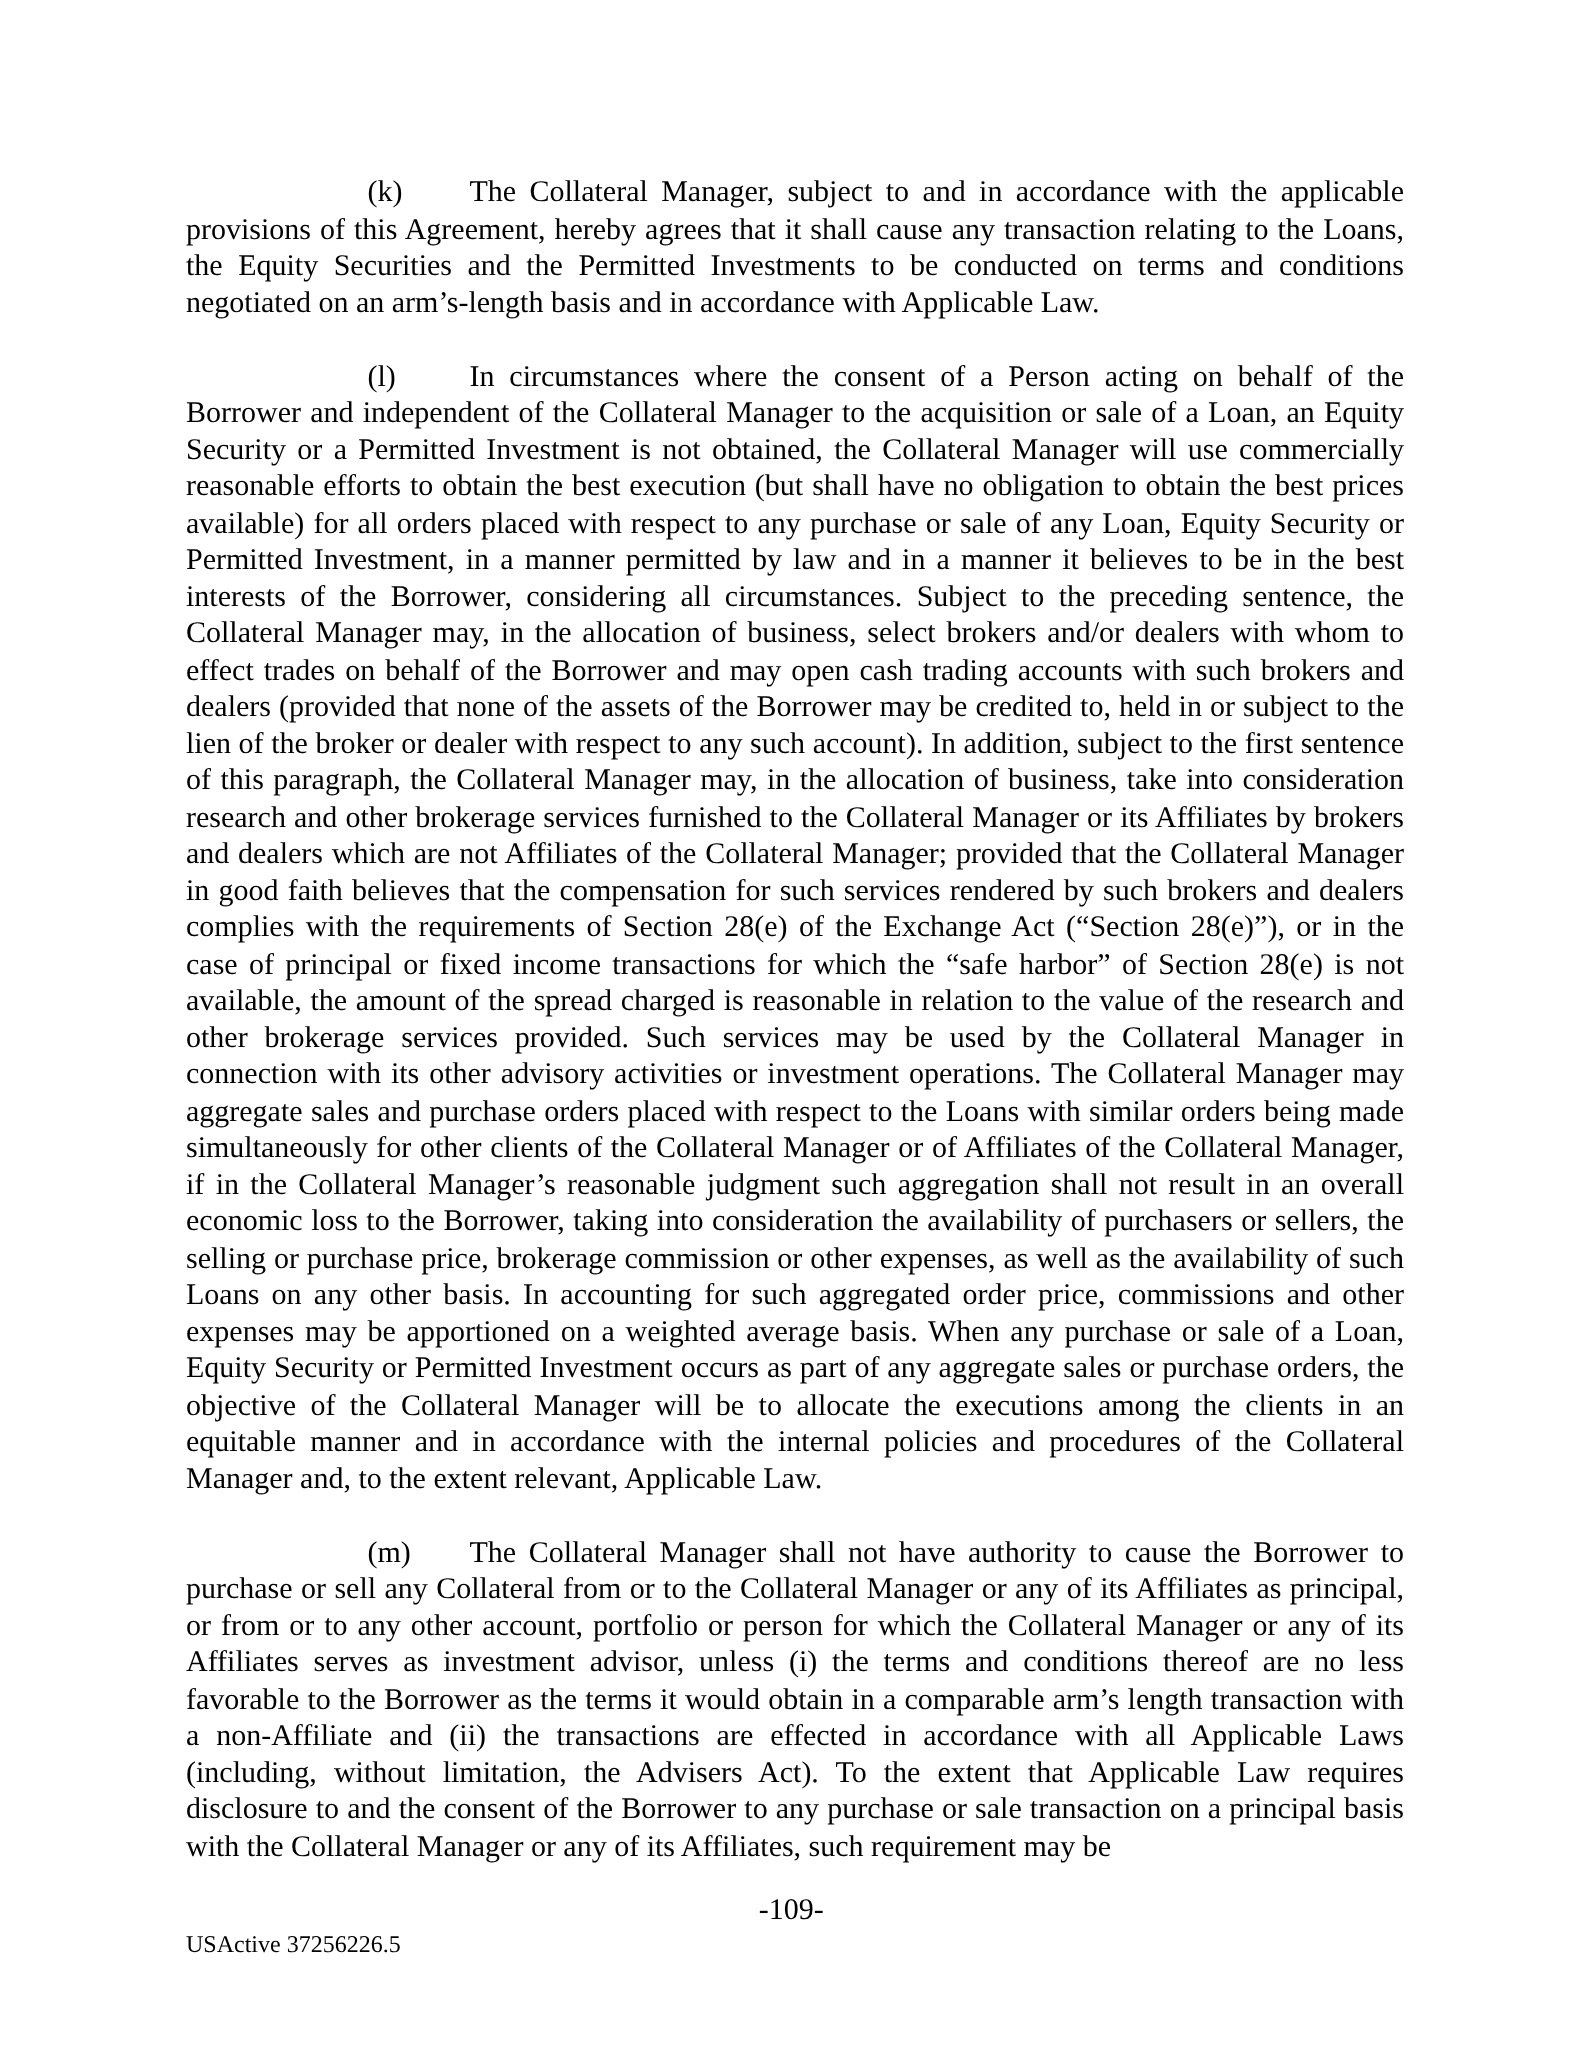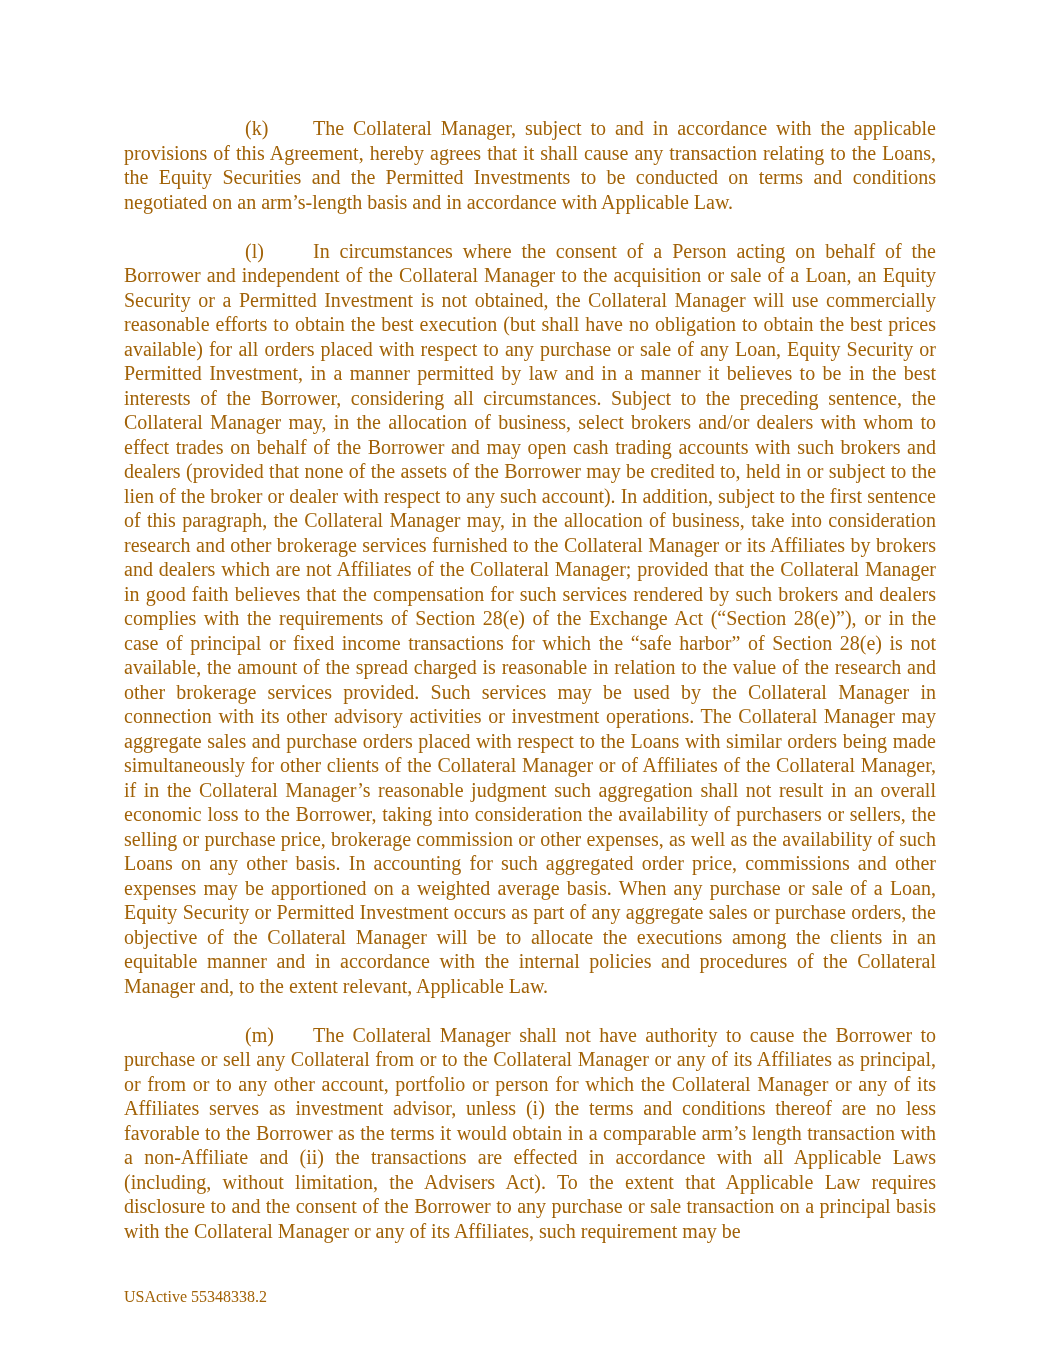--- a/index.html
+++ b/index.html
@@ -5,21 +5,21 @@
   html, body {
     margin: 0;
     padding: 0;
     background: #ffffff;
   }
   .page {
     position: relative;
     width: 1055px;
     height: 1365px;
     background: #ffffff;
-    color: #a16207;
+    color: #000000;
     font-family: "Liberation Serif", serif;
     overflow: hidden;
   }
   .content {
     position: absolute;
     left: 124px;
     top: 116px;
     width: 812px;
     text-align: justify;
     font-size: 20px;
@@ -60,15 +60,16 @@
   <div class="content">
 
     <p class="para"><span class="plabel">(k)</span><span><span>The Collateral Manager, subject to and in accordance with the applicable provisions of this Agreement, hereby agrees that it shall cause any transaction relating to the Loans, the Equity Securities and the Permitted Investments to be conducted on terms and conditions negotiated on an arm’s-length basis and in accordance with Applicable Law.</span></span></p>
 
     <p class="para"><span class="plabel">(l)</span><span><span>In circumstances where the consent of a Person acting on behalf of the Borrower and independent of the Collateral Manager to the acquisition or sale of a Loan, an Equity Security or a Permitted Investment is not obtained, the Collateral Manager will use commercially reasonable efforts to obtain the best execution (but shall have no obligation to obtain the best prices available) for all orders placed with respect to any purchase or sale of any Loan, Equity Security or Permitted Investment, in a manner permitted by law and in a manner it believes to be in the best interests of the Borrower, considering all circumstances.  Subject to the preceding sentence, the Collateral Manager may, in the allocation of business, select brokers and/or dealers with whom to effect trades on behalf of the Borrower and may open cash trading accounts with such brokers and dealers (</span><span class="u">provided</span><span> that none of the assets of the Borrower may be credited to, held in or subject to the lien of the broker or dealer with respect to any such account). In addition, subject to the first sentence of this paragraph, the Collateral Manager may, in the allocation of business, take into consideration research and other brokerage services furnished to the Collateral Manager or its Affiliates by brokers and dealers which are not Affiliates of the Collateral Manager; </span><span class="u">provided</span><span> that the Collateral Manager in good faith believes that the compensation for such services rendered by such brokers and dealers complies with the requirements of Section 28(e) of the Exchange Act (“</span><span class="u">Section 28(e)</span><span>”), or in the case of principal or fixed income transactions for which the “safe harbor” of Section 28(e) is not available, the amount of the spread charged is reasonable in relation to the value of the research and other brokerage services provided. Such services may be used by the Collateral Manager in connection with its other advisory activities or investment operations. The Collateral Manager may aggregate sales and purchase orders placed with respect to the Loans with similar orders being made simultaneously for other clients of the Collateral Manager or of Affiliates of the Collateral Manager, if in the Collateral Manager’s reasonable judgment such aggregation shall not result in an overall economic loss to the Borrower, taking into consideration the availability of purchasers or sellers, the selling or purchase price, brokerage commission or other expenses, as well as the availability of such Loans on any other basis.  In accounting for such aggregated order price, commissions and other expenses may be apportioned on a weighted average basis.  When any purchase or sale of a Loan, Equity Security or Permitted Investment occurs as part of any aggregate sales or purchase orders, the objective of the Collateral Manager will be to allocate the executions among the clients in an equitable manner and in accordance with the internal policies and procedures of the Collateral Manager and, to the extent relevant, Applicable Law.</span></span></p>
 
     <p class="para"><span class="plabel">(m)</span><span><span>The Collateral Manager shall not have authority to cause the Borrower to purchase or sell any Collateral from or to the Collateral Manager or any of its Affiliates as principal, or from or to any other account, portfolio or person for which the Collateral Manager or any of its Affiliates serves as investment advisor, unless (i) the terms and conditions thereof are no less favorable to the Borrower as the terms it would obtain in a comparable arm’s length transaction with a non-Affiliate and (ii) the transactions are effected in accordance with all Applicable Laws (including, without limitation, the Advisers Act).  To the extent that Applicable Law requires disclosure to and the consent of the Borrower to any purchase or sale transaction on a principal basis with the Collateral Manager or any of its Affiliates, such requirement may be</span></span></p>
 
   </div>
 
+  <div class="page-number">-109-</div>
 
-  <div class="footer-ref">USActive 55348338.2</div>
+  <div class="footer-ref">USActive 37256226.5</div>
 </div>
 
 </body></html>

